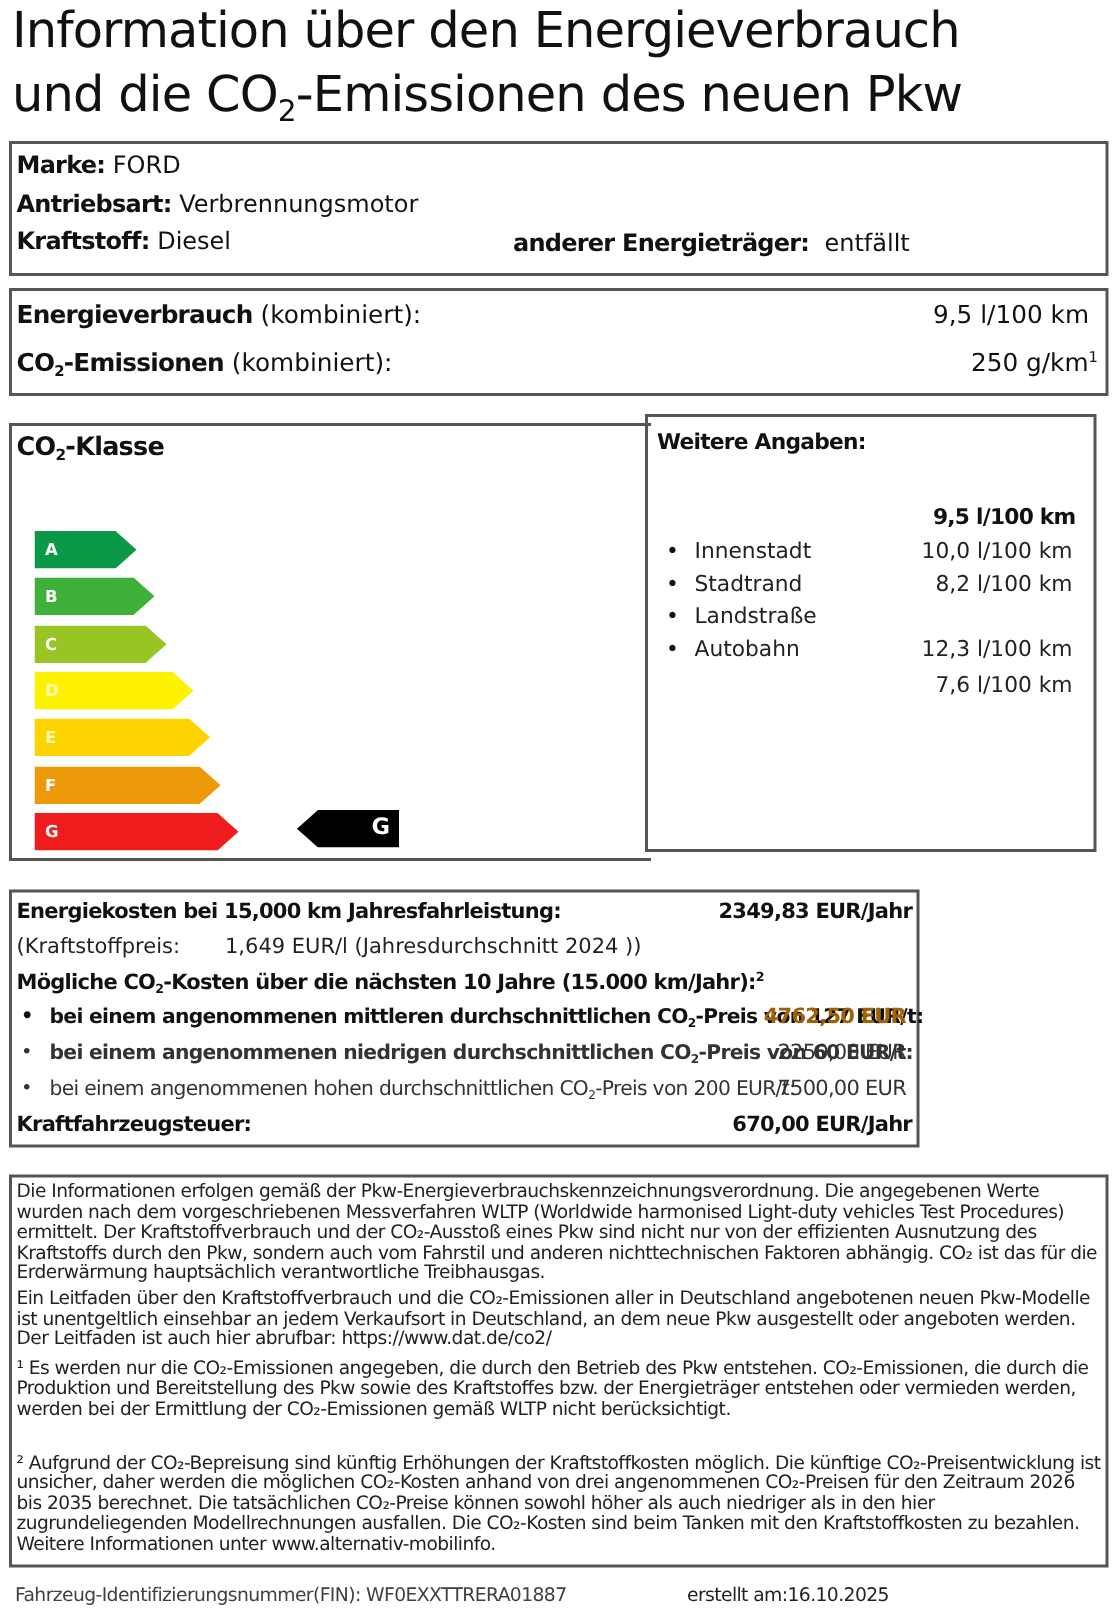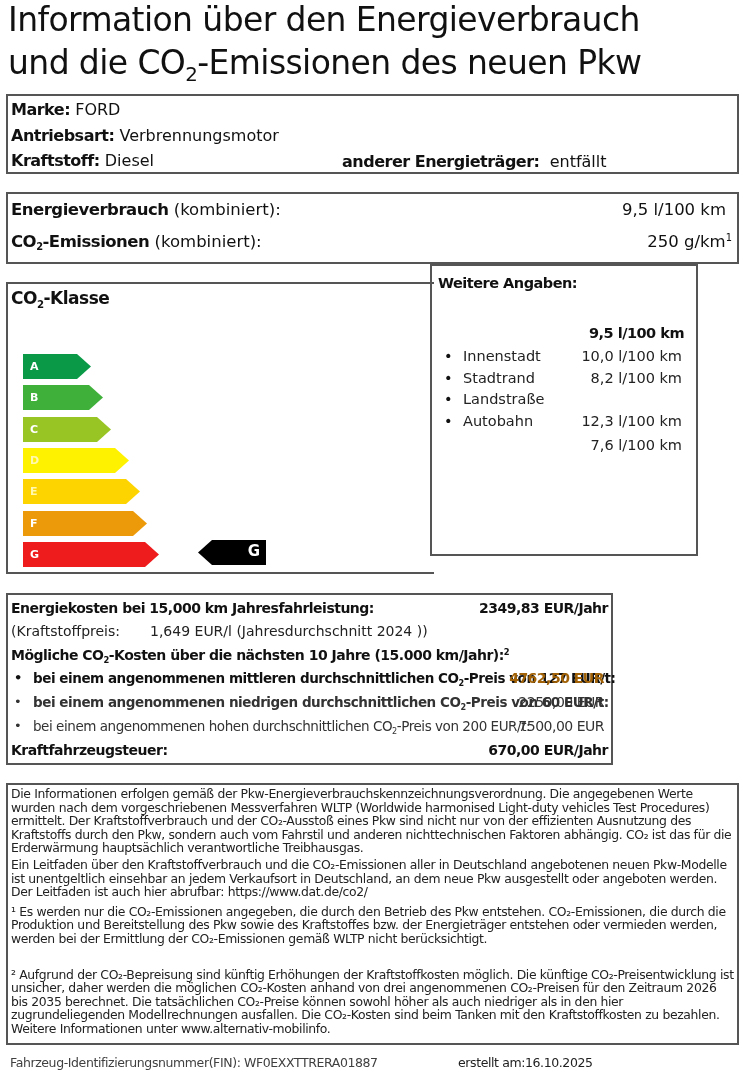--- a/index.html
+++ b/index.html
@@ -17,21 +17,21 @@
   .arrow { position: absolute; height: 25px; color: #fff; font-weight: bold; font-size: 11px; padding-left: 7px; line-height: 25px; }
   .fine { font-size: 12.4px; line-height: 13.6px; letter-spacing: -0.35px; color: #222; }
   .fine p { margin-bottom: 3px; }
 </style>
 </head>
 <body>
 
 <div class="abs title" style="top:0px;">Information über den Energieverbrauch</div>
 <div class="abs title" style="top:43px;"><span>und die CO</span><sub>2</sub><span>-Emissionen des neuen Pkw</span></div>
 
-<div class="box" style="left:6px; top:94px; width:733px; height:80px;">
+<div class="box" style="left:6px; top:94px; width:733px; height:90px;">
   <div class="row" style="left:3px; top:4px; font-size:16px;"><b class="lbl">Marke:</b> <span>FORD</span></div>
   <div class="row" style="left:3px; top:30px; font-size:16px;"><b class="lbl">Antriebsart:</b> <span>Verbrennungsmotor</span></div>
   <div class="row" style="left:3px; top:55px; font-size:16px;"><b class="lbl">Kraftstoff:</b> <span>Diesel</span></div>
   <div class="row" style="left:334px; top:56px; font-size:16px;"><b class="lbl">anderer Energieträger:</b>&nbsp; <span>entfällt</span></div>
 </div>
 
 <div class="box" style="left:6px; top:192px; width:733px; height:72px;">
   <div class="row" style="left:3px; top:6px; font-size:16.5px;"><b class="lbl">Energieverbrauch</b><span> (kombiniert):</span></div>
   <div class="row r" style="right:11px; top:6px; font-size:16.5px;">9,5 l/100 km</div>
   <div class="row" style="left:3px; top:38px; font-size:16.5px;"><b class="lbl"><span>CO</span><sub>2</sub><span>-Emissionen</span></b><span> (kombiniert):</span></div>
@@ -66,21 +66,21 @@
     </div>
 
   <div class="abs" style="left:190px; top:256px; width:68px; height:25px;">
     <svg width="68" height="25" viewBox="0 0 68 25" style="position:absolute;left:0;top:0;">
       <polygon points="0,12.5 14,0 68,0 68,25 14,25" fill="#000"></polygon>
     </svg>
     <span class="abs" style="right:6px; top:2px; color:#fff; font-weight:bold; font-size:15px;">G</span>
   </div>
 </div>
 
-<div class="box" style="left:430px; top:264px; width:268px; height:292px;">
+<div class="box" style="left:430px; top:276px; width:301px; height:292px;">
   <div class="row" style="left:6px; top:9px; font-size:14.5px;"><b class="lbl">Weitere Angaben:</b></div>
   <div class="row r" style="right:12px; top:59px; font-size:14.5px;"><b class="lbl">9,5 l/100 km</b></div>
   <div id="further-items">
       <div>
         <span class="row" style="left:12px; top:82px; font-size:14.5px;">•</span>
         <span class="row" style="left:31px; top:82px; font-size:14.5px; color:#222;">Innenstadt</span>
         <span class="row r" style="right:14px; top:82px; font-size:14.5px; color:#222;">10,0 l/100 km</span>
       </div>
       <div>
         <span class="row" style="left:12px; top:103.7px; font-size:14.5px;">•</span>

